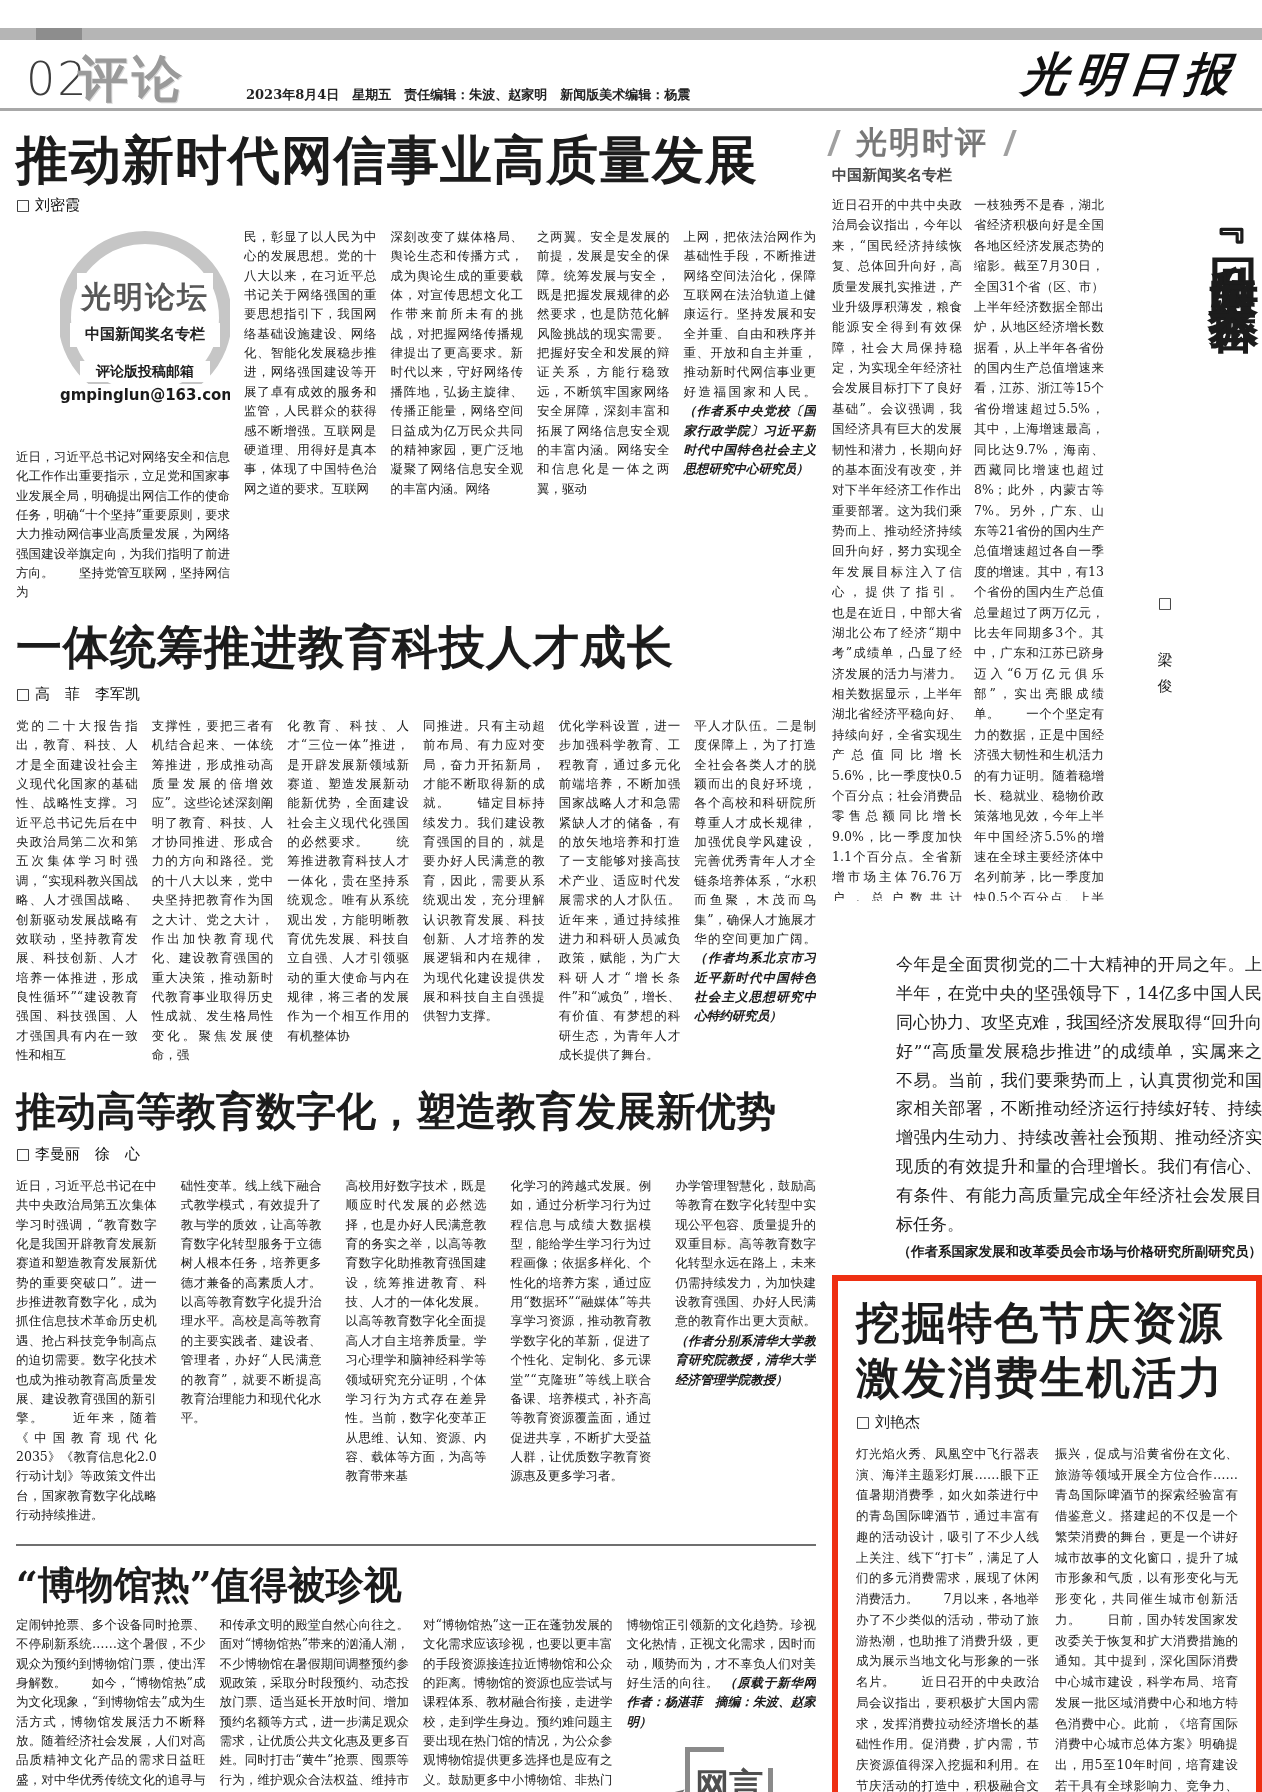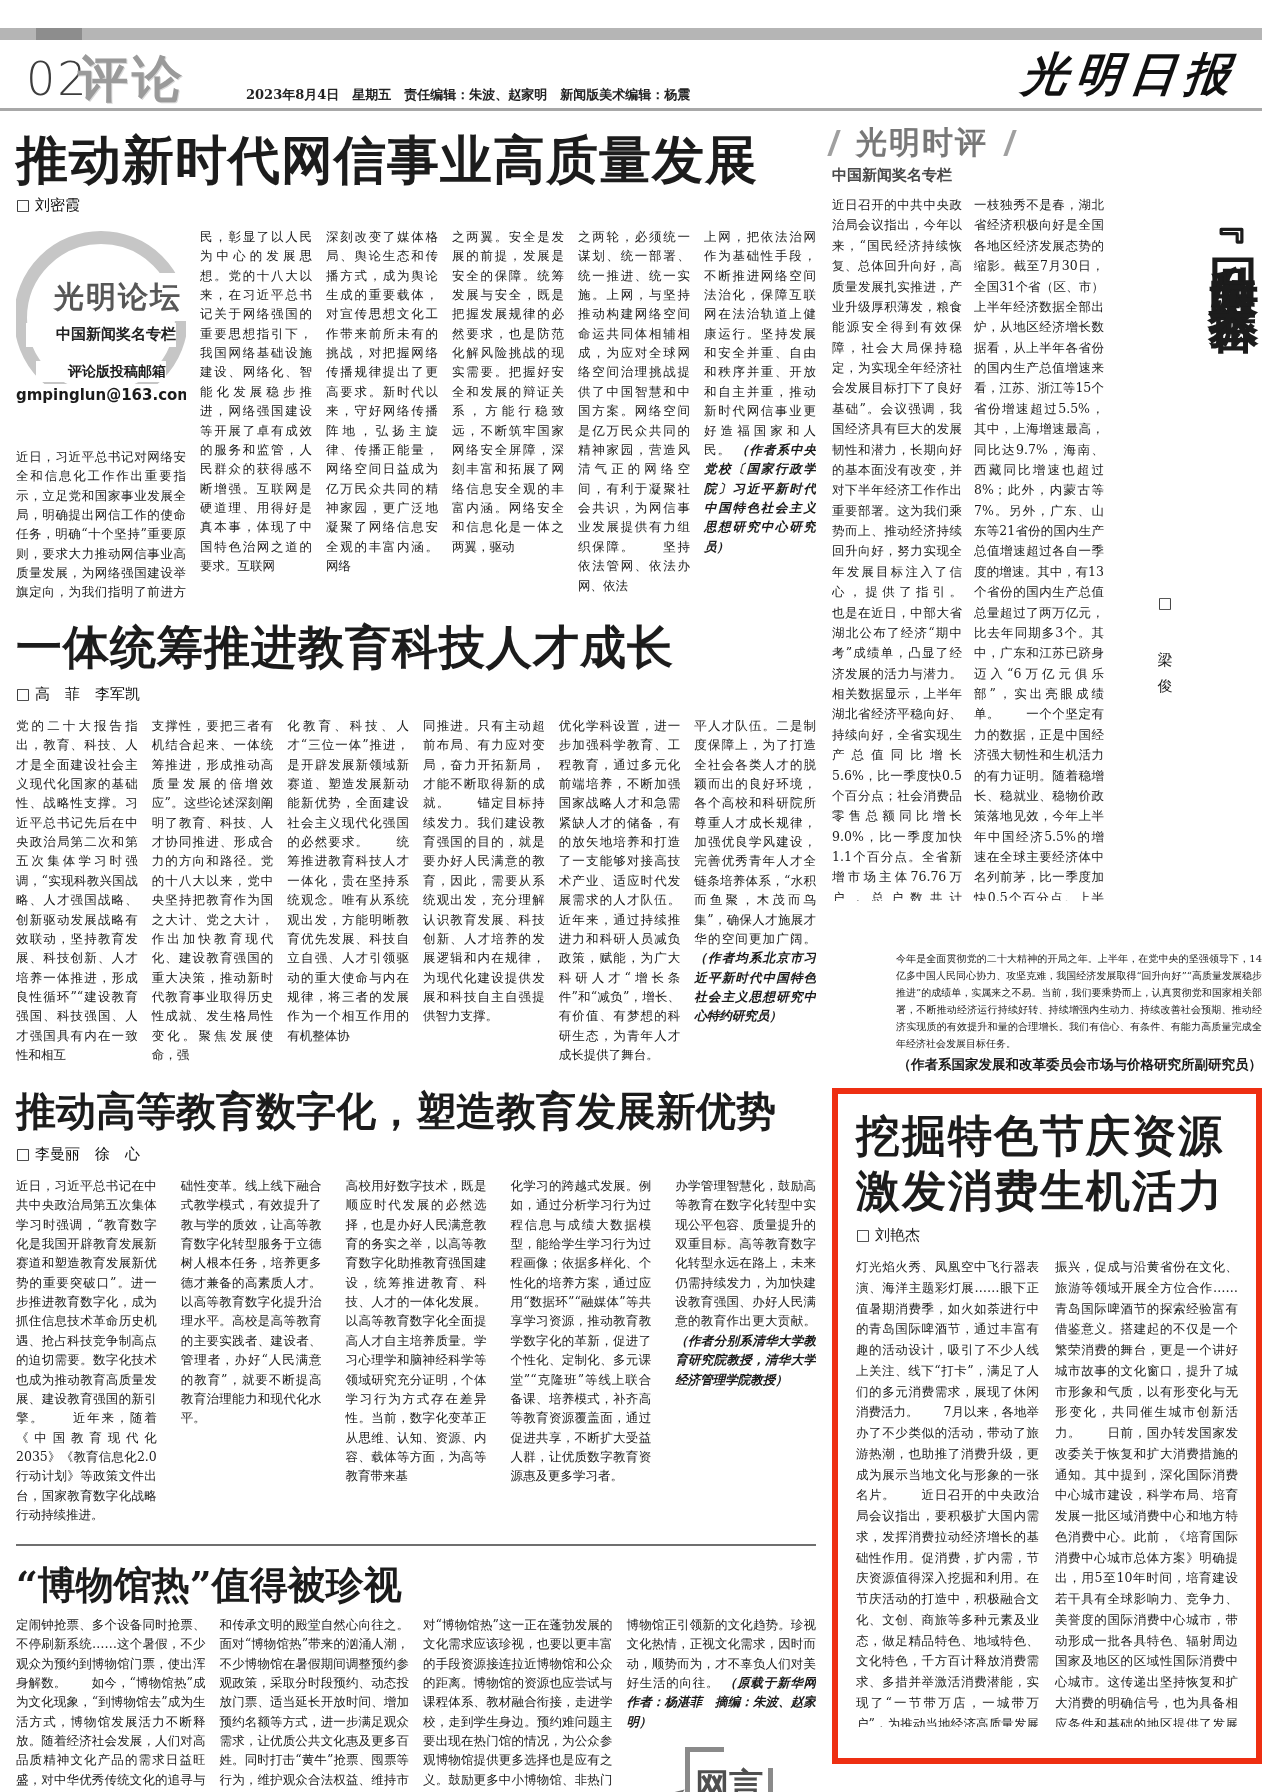--- a/index.html
+++ b/index.html
@@ -29,21 +29,21 @@
   .byline{font-size:15px;margin:6px 0 12px;color:#111;}
   .cols{display:flex;gap:14px;overflow:hidden;}
   .col{flex:1;font-size:12.5px;line-height:1.55;text-align:justify;color:#1b1b1b;}
   .cred{font-weight:700;font-style:italic;}
   .a1-body{height:372px;}
   .a2-body{height:346px;}
   .a3-body{height:352px;gap:24px;}
   .a4-body{height:232px;}
   .sect-divider{border:none;border-top:2px solid #6f6f6f;margin:16px 0 0;}
   
-  .luntan{position:relative;text-align:right;height:212px;margin-bottom:8px;overflow:hidden;}
+  .luntan{position:relative;text-align:center;height:212px;margin-bottom:8px;overflow:hidden;margin-left:44px;}
   .luntan .ring{position:absolute;left:50%;top:4px;transform:translateX(-50%);
                 width:148px;height:148px;border:13px solid #c6c6c6;border-radius:50%;}
   .luntan .t1{position:relative;display:inline-block;background:#fff;padding:1px 4px;margin-top:46px;
               font-size:30px;font-weight:900;color:#575757;letter-spacing:2px;}
   .luntan .t2{position:relative;display:block;background:#fff;margin:2px auto 0;width:150px;
               font-size:15px;font-weight:700;color:#222;}
   .luntan .m1{position:relative;display:block;background:#fff;margin:14px auto 0;width:130px;
               font-size:14px;font-weight:700;}
   .luntan .m2{position:relative;display:block;background:#fff;margin:2px auto 0;width:170px;
               font-size:15px;font-weight:700;font-family:"DejaVu Sans","Liberation Sans",sans-serif;}
@@ -57,21 +57,21 @@
   .sp-sub{font-size:15px;font-weight:700;color:#4a4a4a;margin-top:2px;}
   .rail-top{display:flex;}
   .rail-left{width:272px;}
   .rail-cols{display:flex;gap:12px;height:706px;overflow:hidden;}
   .rail-col{flex:1;font-size:12.5px;line-height:1.63;text-align:justify;}
   .vert-wrap{position:relative;width:150px;margin-left:8px;height:824px;}
   .vert-head{position:absolute;right:0;top:96px;writing-mode:vertical-rl;text-orientation:upright;
              font-size:50px;font-weight:900;line-height:1.1;letter-spacing:6px;}
   .vert-author{position:absolute;right:88px;top:478px;writing-mode:vertical-rl;text-orientation:upright;
              font-size:15px;letter-spacing:6px;}
-  .rail-wide{margin:10px 0 0 64px;font-size:10px;line-height:1.7;text-align:justify;}
+  .rail-wide{margin:10px 0 0 64px;font-size:17px;line-height:1.7;text-align:justify;}
   .rail-attr{margin:4px 0 0 64px;font-size:13.5px;font-weight:700;text-align:right;}
   
   .redbox{box-sizing:border-box;margin-top:14px;border:6px solid #ee2f12;padding:14px 18px 10px;height:676px;overflow:hidden;}
   .rb-head{font-size:44px;font-weight:900;letter-spacing:2px;line-height:1.25;}
   .rb-byline{font-size:15px;margin:8px 0 12px;}
   .rb-cols{display:flex;gap:16px;height:470px;overflow:hidden;}
   .rb-col{flex:1;font-size:12.5px;line-height:1.66;text-align:justify;}
   
   .wangyan{position:relative;width:104px;height:66px;margin:16px auto 0;}
   .wangyan .br-tl{position:absolute;top:0;left:16px;width:34px;height:40px;
@@ -115,21 +115,20 @@
               <span class="t1">光明论坛</span>
               <span class="t2">中国新闻奖名专栏</span>
               <span class="m1">评论版投稿邮箱</span>
               <span class="m2">gmpinglun@163.com</span>
             </div>
             <span>近日，习近平总书记对网络安全和信息化工作作出重要指示，立足党和国家事业发展全局，明确提出网信工作的使命任务，明确“十个坚持”重要原则，要求大力推动网信事业高质量发展，为网络强国建设举旗定向，为我们指明了前进方向。　　坚持党管互联网，坚持网信为</span>
           </div>
           <div class="col">民，彰显了以人民为中心的发展思想。党的十八大以来，在习近平总书记关于网络强国的重要思想指引下，我国网络基础设施建设、网络化、智能化发展稳步推进，网络强国建设等开展了卓有成效的服务和监管，人民群众的获得感不断增强。互联网是硬道理、用得好是真本事，体现了中国特色治网之道的要求。互联网</div>
           <div class="col">深刻改变了媒体格局、舆论生态和传播方式，成为舆论生成的重要载体，对宣传思想文化工作带来前所未有的挑战，对把握网络传播规律提出了更高要求。新时代以来，守好网络传播阵地，弘扬主旋律、传播正能量，网络空间日益成为亿万民众共同的精神家园，更广泛地凝聚了网络信息安全观的丰富内涵。网络</div>
           <div class="col">之两翼。安全是发展的前提，发展是安全的保障。统筹发展与安全，既是把握发展规律的必然要求，也是防范化解风险挑战的现实需要。把握好安全和发展的辩证关系，方能行稳致远，不断筑牢国家网络安全屏障，深刻丰富和拓展了网络信息安全观的丰富内涵。网络安全和信息化是一体之两翼，驱动</div>
-          <div class="col">之两轮，必须统一谋划、统一部署、统一推进、统一实施。上网，与坚持推动构建网络空间命运共同体相辅相成，为应对全球网络空间治理挑战提供了中国智慧和中国方案。网络空间是亿万民众共同的精神家园，营造风清气正的网络空间，有利于凝聚社会共识，为网信事业发展提供有力组织保障。　　坚持依法管网、依法办网、依法</div>
           <div class="col">
             <span>上网，把依法治网作为基础性手段，不断推进网络空间法治化，保障互联网在法治轨道上健康运行。坚持发展和安全并重、自由和秩序并重、开放和自主并重，推动新时代网信事业更好造福国家和人民。</span>
             <span class="cred">（作者系中央党校〔国家行政学院〕习近平新时代中国特色社会主义思想研究中心研究员）</span>
           </div>
         </div>
       </div>
 
       <div>
         <div class="headline2">一体统筹推进教育科技人才成长</div>
         <div class="byline">□ 高　菲　李军凯</div>

